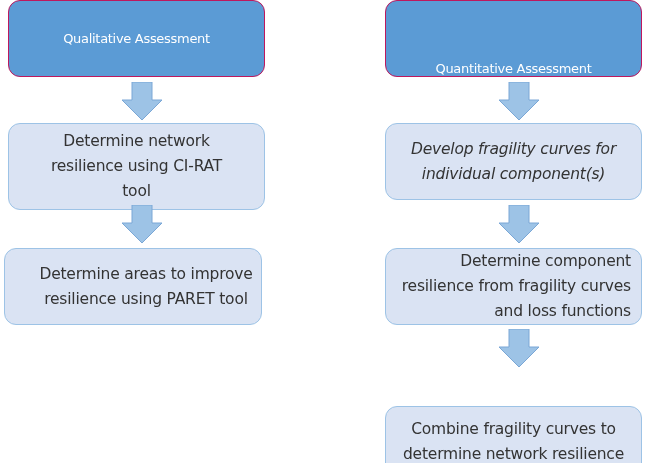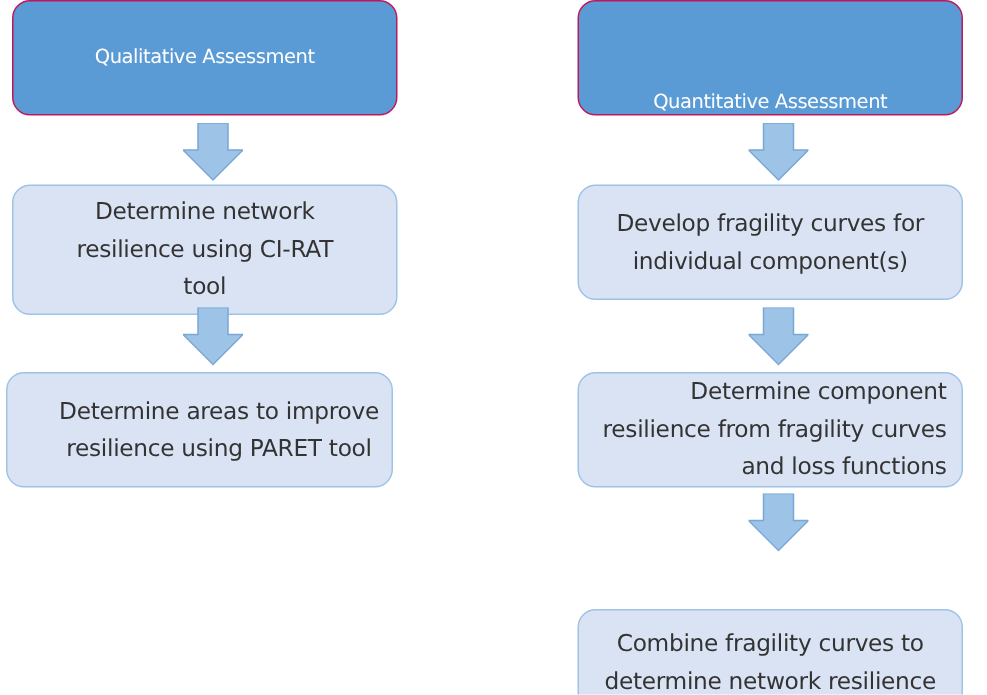--- a/index.html
+++ b/index.html
@@ -56,21 +56,21 @@
   <span>Quantitative Assessment</span>
 </div>
 
 <div class="arrow" style="left:499px; top:82px;">
   <svg width="40" height="40" viewBox="0 0 40 40">
       <polygon points="10,0 30,0 30,18 40,18 20,38 0,18 10,18" fill="#9dc3e6" stroke="#7aa7d6" stroke-width="1"></polygon>
     </svg>
 </div>
 
 <div class="box step" style="left:385px; top:123px; width:257px; height:77px;">
-  <span style="width:240px; display:block;">Develop fragility curves for individual component(s)</span>
+  <span style="width:240px; display:block;font-style:italic;">Develop fragility curves for individual component(s)</span>
 </div>
 
 <div class="arrow" style="left:499px; top:205px;">
   <svg width="40" height="40" viewBox="0 0 40 40">
       <polygon points="10,0 30,0 30,18 40,18 20,38 0,18 10,18" fill="#9dc3e6" stroke="#7aa7d6" stroke-width="1"></polygon>
     </svg>
 </div>
 
 <div class="box step" style="left:385px; top:248px; width:257px; height:77px;">
   <span style="width:235px; display:block;text-align:right;">Determine component resilience from fragility curves and loss functions</span>

